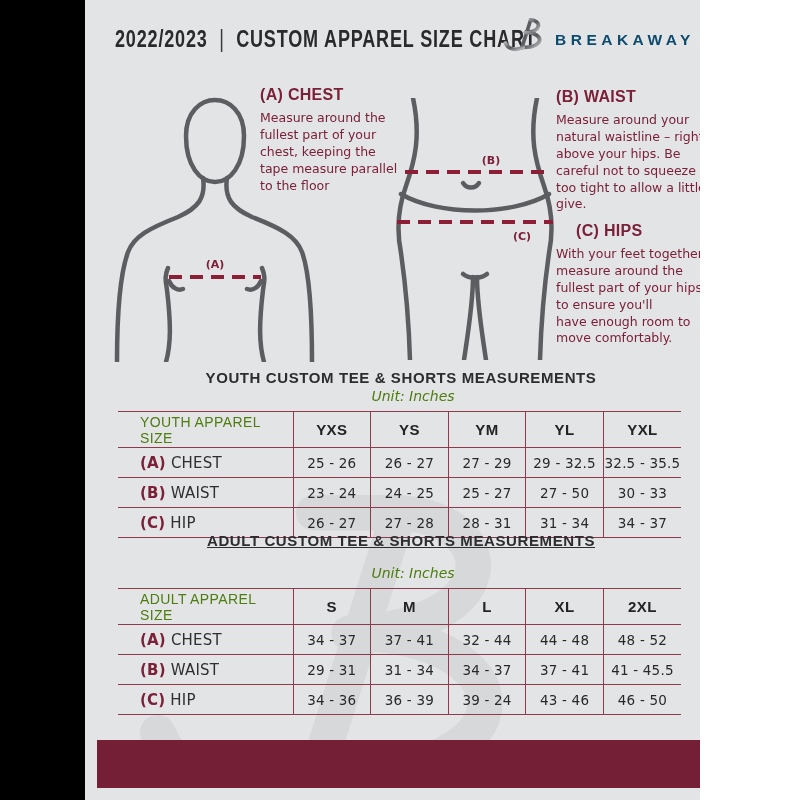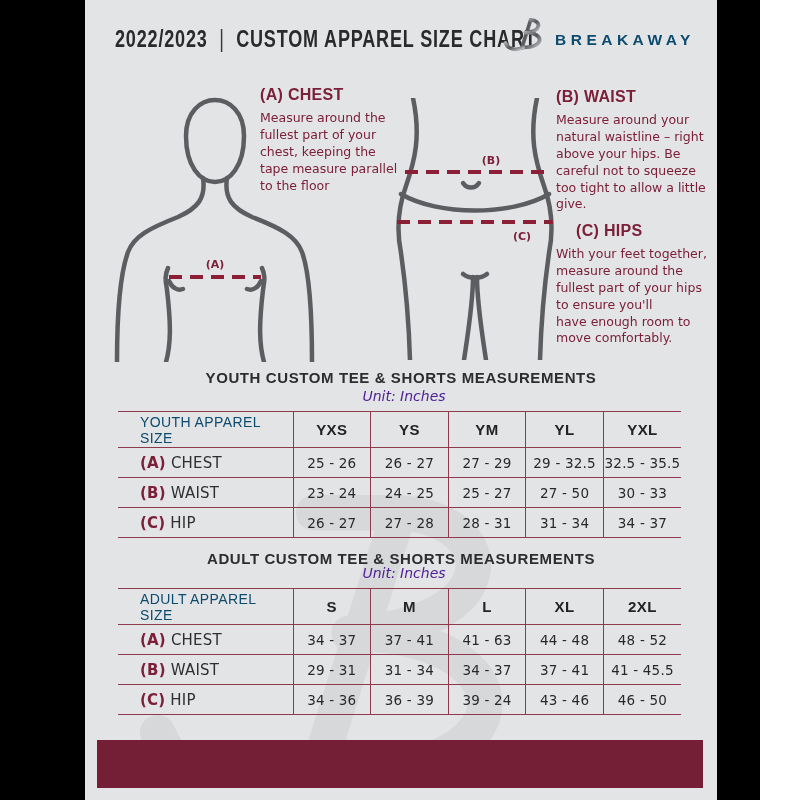--- a/index.html
+++ b/index.html
@@ -1,21 +1,21 @@
 <!DOCTYPE html>
 <html style="--maroon: #7b2038; --maroon-dark: #741f35; --line: #8e3a4c; --dash: #8c1e36; --page-bg: #e3e4e6; --side-bg: #000000; --text-dark: #2a2a2c; --figure-stroke: #5c5d61;"><head>
 <meta charset="utf-8">
 <style>
   :root{
     --maroon:#7b2038; --maroon-dark:#741f35; --line:#8e3a4c; --dash:#8c1e36;
     --page-bg:#e3e4e6; --side-bg:#000000; --text-dark:#2a2a2c; --figure-stroke:#5c5d61;
   }
   *{margin:0;padding:0;box-sizing:border-box}
   body{width:800px;height:800px;font-family:"DejaVu Sans","Liberation Sans",sans-serif;}
-  .stage{position:relative;width:760px;height:800px;background:var(--side-bg);overflow:hidden;}
+  .stage{position:relative;width:700px;height:800px;background:var(--side-bg);overflow:hidden;}
   .page{position:absolute;left:85px;top:0;width:632px;height:800px;background:var(--page-bg);overflow:hidden;}
 
   
   .watermark{position:absolute;left:30px;top:470px;width:460px;height:272px;overflow:hidden;opacity:.85;z-index:0;pointer-events:none;}
 
   
   .header-title{position:absolute;left:30px;top:26px;white-space:nowrap;font-family:"Liberation Sans",sans-serif;
     font-weight:700;font-size:22px;letter-spacing:1px;color:var(--text-dark);
     transform:scale(.82,1.05);transform-origin:left top;z-index:2;}
   .header-title .sep{margin:0 14px;font-weight:400;color:#3a3a3c;}
@@ -26,32 +26,32 @@
   
   .inst-head{position:absolute;font-family:"Liberation Sans",sans-serif;font-weight:700;font-size:16px;
     color:var(--maroon);letter-spacing:.3px;z-index:2;}
   .inst-text{position:absolute;font-size:12.5px;line-height:1.35;color:var(--maroon);
     white-space:pre-line;z-index:2;}
   .figure{position:absolute;z-index:1;}
 
   
   .sec-title{position:absolute;left:0;width:632px;text-align:center;font-family:"Liberation Sans",sans-serif;
     font-weight:700;font-size:15px;letter-spacing:.6px;color:#2d2d2f;z-index:2;}
-  .sec-unit{position:absolute;left:3px;width:632px;text-align:center;font-style:italic;font-size:14px;color:#4c1d95;z-index:2;}
+  .sec-unit{position:absolute;left:12px;width:632px;text-align:center;font-style:italic;font-size:14px;color:#4d7c0f;z-index:2;}
 
   
   .size-table{position:absolute;left:33px;width:563px;border-collapse:collapse;table-layout:fixed;z-index:2;}
   .size-table tr{border-bottom:1.5px solid var(--line);}
   .size-table tr:first-child{border-top:1.5px solid var(--line);}
   .size-table th,.size-table td{border-left:1.5px solid var(--line);font-weight:400;}
   .size-table th:first-child,.size-table td:first-child{border-left:none;}
   .size-table col.label-col{width:175px;}
   .size-table th{height:36px;font-family:"Liberation Sans",sans-serif;font-size:15px;font-weight:700;
     color:#232325;letter-spacing:.4px;}
-  .size-table th.hdr-label{font-weight:400;font-size:14px;color:#0c4a6e;text-align:left;padding-left:22px;letter-spacing:.4px;}
+  .size-table th.hdr-label{font-weight:400;font-size:14px;color:#4d7c0f;text-align:left;padding-left:22px;letter-spacing:.4px;}
   .size-table td{height:30px;font-size:13.5px;color:#28282a;text-align:center;letter-spacing:.2px;}
   .size-table td.row-label{text-align:left;padding-left:22px;font-size:15px;color:#2f2f31;}
   .size-table td.row-label .key{font-weight:700;color:var(--maroon);margin-right:5px;}
 
   .footer-bar{position:absolute;left:12px;top:740px;width:606px;height:48px;background:var(--maroon-dark);z-index:3;}
 </style>
 </head>
 <body>
 
 <div class="stage">
@@ -181,21 +181,21 @@
         <td class="row-label"><span class="key">(C)</span><span>HIP</span></td>
         <td>26 - 27</td>
         <td>27 - 28</td>
         <td>28 - 31</td>
         <td>31 - 34</td>
         <td>34 - 37</td>
       </tr>
     </tbody>
       </table>
 
-    <div class="sec-title" style="top:550px;">ADULT CUSTOM TEE &amp; SHORTS MEASUREMENTS</div>
+    <div class="sec-title" style="top:532px;text-decoration:underline;">ADULT CUSTOM TEE &amp; SHORTS MEASUREMENTS</div>
     <div class="sec-unit" style="top:565px;">Unit: Inches</div>
     <table class="size-table" style="top:588px;">
       <colgroup>
           <col class="label-col">
           <col>
           <col>
           <col>
           <col>
           <col>
         </colgroup>
@@ -205,21 +205,21 @@
         <th>S</th>
         <th>M</th>
         <th>L</th>
         <th>XL</th>
         <th>2XL</th>
       </tr>
       <tr>
         <td class="row-label"><span class="key">(A)</span><span>CHEST</span></td>
         <td>34 - 37</td>
         <td>37 - 41</td>
-        <td>41 - 63</td>
+        <td>32 - 44</td>
         <td>44 - 48</td>
         <td>48 - 52</td>
       </tr>
       <tr>
         <td class="row-label"><span class="key">(B)</span><span>WAIST</span></td>
         <td>29 - 31</td>
         <td>31 - 34</td>
         <td>34 - 37</td>
         <td>37 - 41</td>
         <td>41 - 45.5</td>

